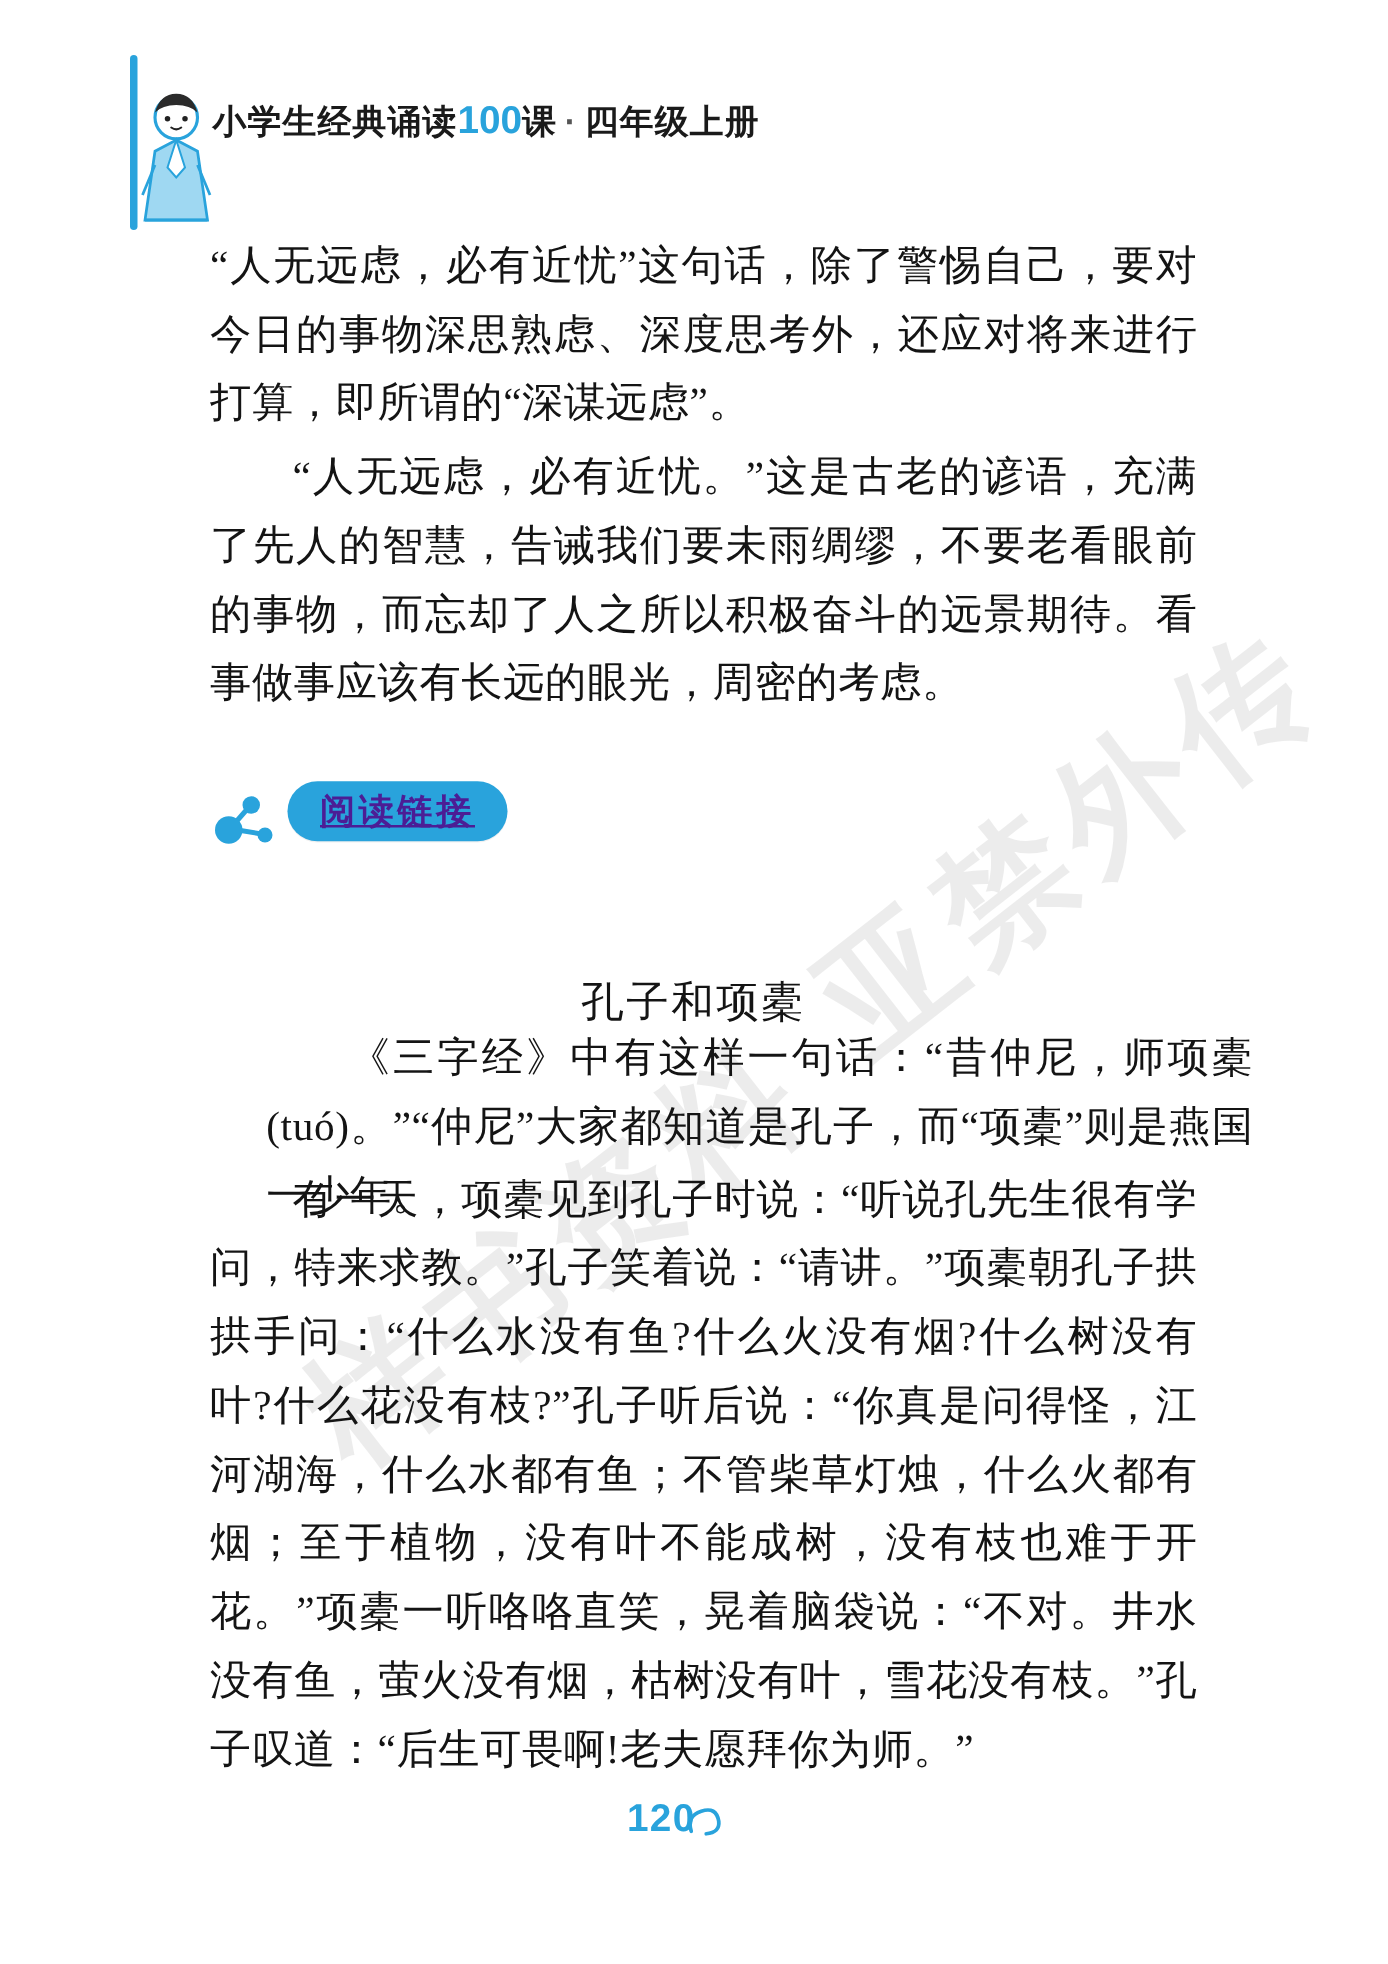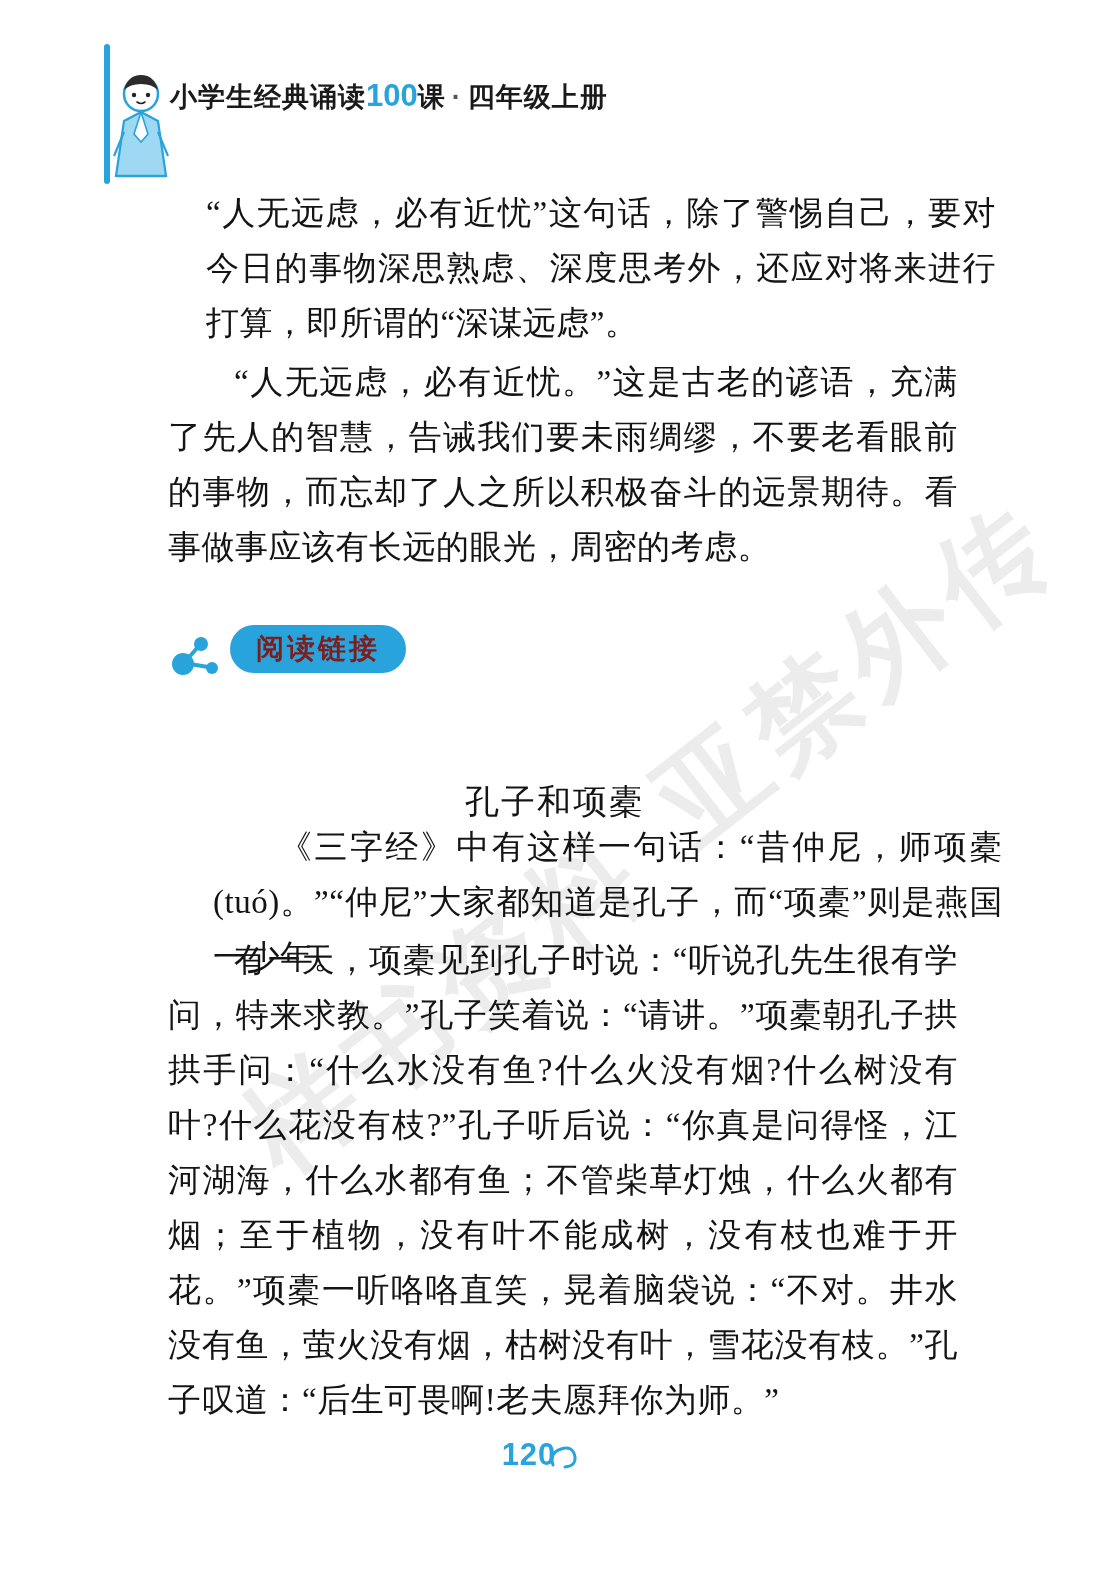--- a/index.html
+++ b/index.html
@@ -101,48 +101,49 @@
     width: 790px;
     font-family: "Liberation Serif", serif;
     font-size: 33px;
     line-height: 55px;
     color: #141414;
     text-align: justify;
     letter-spacing: 0.5px;
   }
   .indent { text-indent: 66px; }
 
-  .p1 { top: 186px; margin-left: 38px; }
+  .p1 { top: 186px; }
   .p2 { top: 355px; }
 
   
   .reading-link {
     position: absolute;
     left: 168px;
     top: 625px;
     height: 56px;
     z-index: 3;
   }
   .rl-molecule { position: absolute; left: 0; top: 8px; width: 60px; height: 48px; }
   .rl-pill {
     position: absolute;
     left: 62px;
     top: 0;
     height: 48px;
     padding: 0 26px;
     background: #29a3dc;
     border-radius: 24px;
-    color: #7f1d1d;
+    color: #4c1d95;
     font-family: "Liberation Sans", sans-serif;
     font-size: 28px;
     font-weight: 700;
     letter-spacing: 3px;
     line-height: 48px;
     white-space: nowrap;
     box-shadow: 0 1px 0 rgba(0,0,0,0.06);
+    text-decoration: underline;
   }
 
   
   .article-title {
     position: absolute;
     left: 0;
     top: 740px;
     width: 1110px;
     text-align: center;
     font-family: "Liberation Serif", serif;

